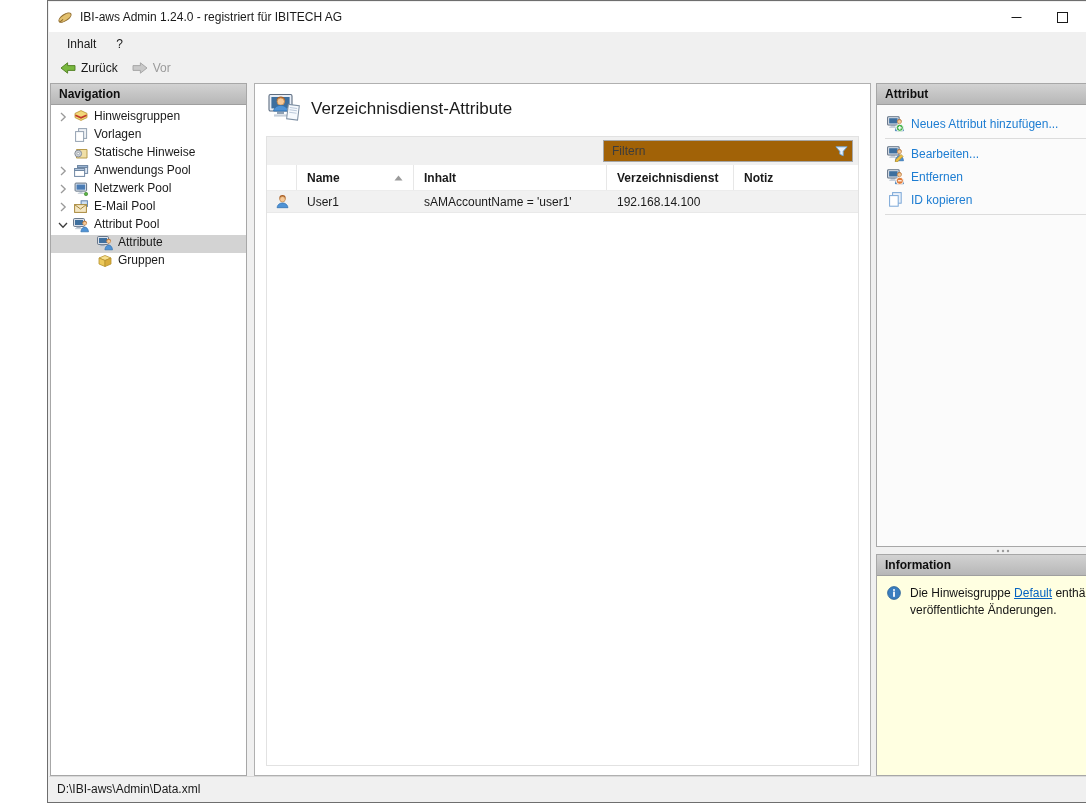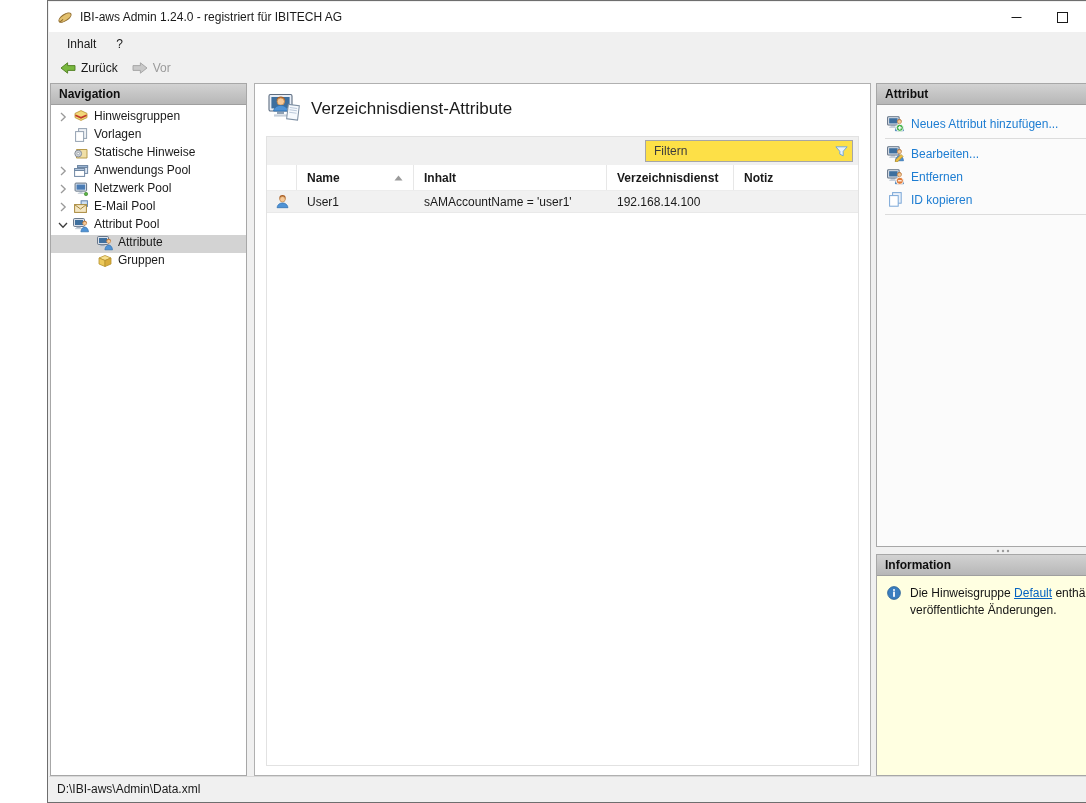--- a/index.html
+++ b/index.html
@@ -36,21 +36,21 @@
   .nlabel{margin-left:5px;}
   .lvl1{padding-left:44px;}
   .sel{background:#d3d3d3;}
 
   
   .main-panel{left:206px;top:82px;width:617px;height:693px;border-color:#b0b0b0;}
   .mt-icon{position:absolute;left:13px;top:7px;width:34px;height:34px;}
   .mt-text{position:absolute;left:56px;top:0;height:50px;display:flex;align-items:center;font-size:17px;color:#1b1b1b;}
   .content{position:absolute;left:11px;right:11px;top:52px;bottom:9px;border:1px solid #e2e2e2;background:#fff;}
   .fband{height:28px;background:#f0f0f0;position:relative;}
-  .finput{position:absolute;right:5px;top:3px;width:208px;height:22px;border:1px solid #a6a6a6;background:#fde047;font:12px "Liberation Sans","DejaVu Sans",sans-serif;padding:0 26px 0 8px;color:#222;outline:none;}
+  .finput{position:absolute;right:5px;top:3px;width:250px;height:22px;border:1px solid #a6a6a6;background:#a16207;font:12px "Liberation Sans","DejaVu Sans",sans-serif;padding:0 26px 0 8px;color:#222;outline:none;}
   .finput::placeholder{color:#3c3c3c;opacity:1;}
   .funnel{position:absolute;right:9px;top:7px;width:15px;height:15px;}
   .tgrid{display:grid;grid-template-columns:30px 117px 193px 127px 1fr;}
   .thead{height:26px;border-bottom:1px solid #ececec;}
   .th{display:flex;align-items:center;padding-left:10px;font-weight:bold;border-right:1px solid #e7e7e7;overflow:hidden;}
   .th:last-child{border-right:none;}
   .th-name{justify-content:space-between;padding-right:10px;}
   .trow{height:22px;background:#f1f1f1;border-bottom:1px solid #e9e9e9;}
   .td{display:flex;align-items:center;padding-left:10px;white-space:nowrap;overflow:hidden;}
   .td-icon{justify-content:center;padding-left:0;}

